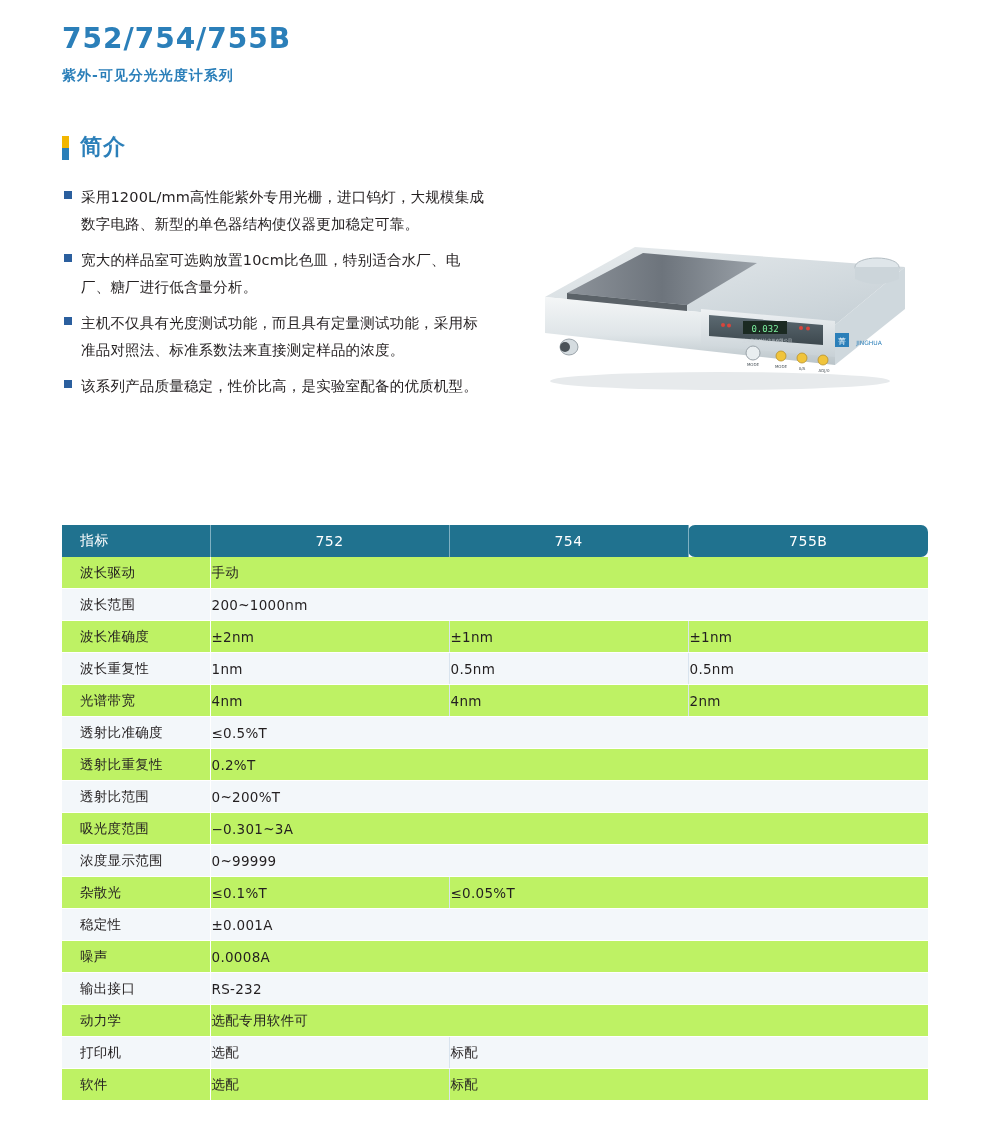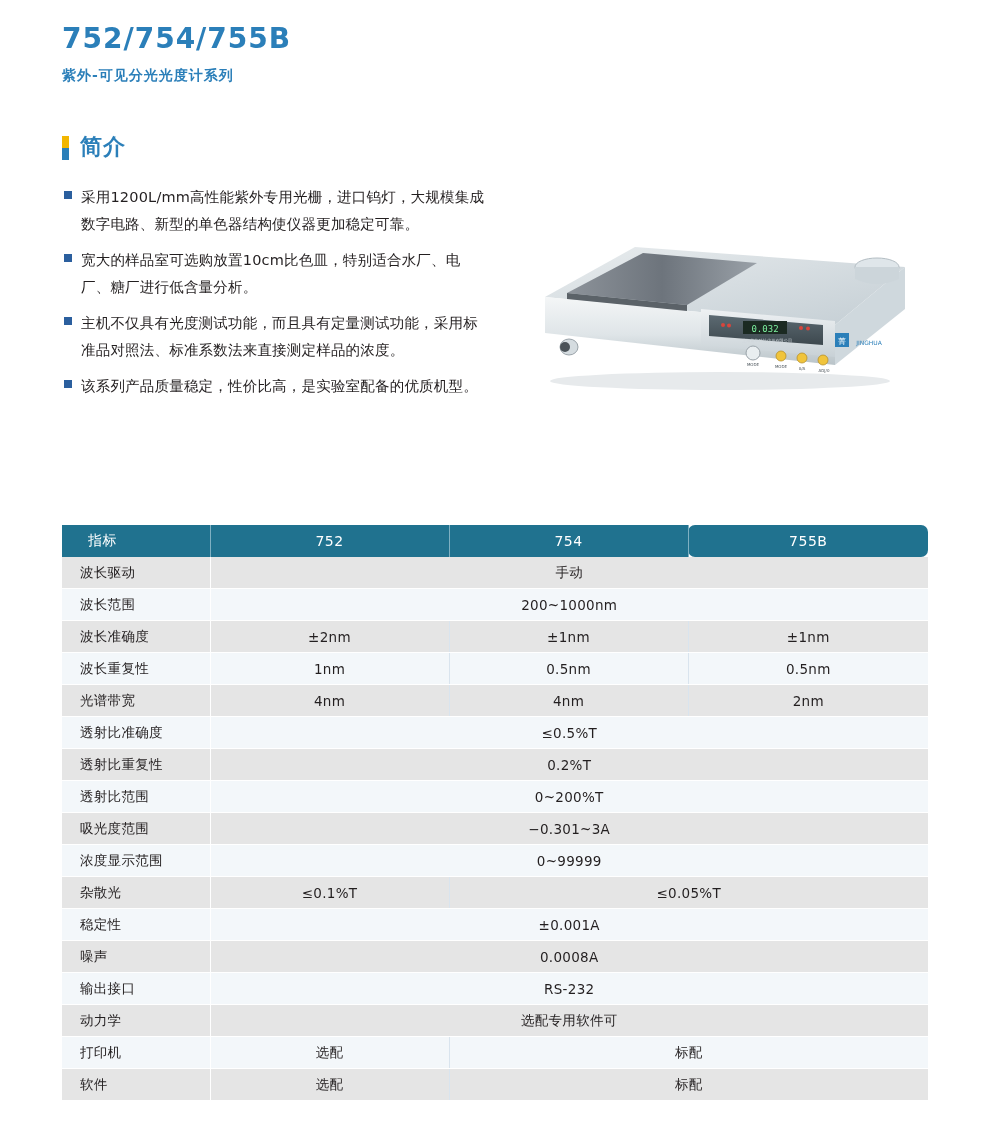--- a/index.html
+++ b/index.html
@@ -123,37 +123,36 @@
     color: #ffffff;
     font-weight: normal;
     height: 30px;
     font-size: 14px;
     letter-spacing: 0.5px;
     border-right: 1px solid #7fb0c2;
   }
   .spec-table thead th:last-child { border-right: none; border-radius: 7px; }
   .spec-table thead th.first {
     text-align: left;
-    padding-left: 26px;
+    padding-left: 18px;
   }
 
   .spec-table td {
     height: 29px;
-    text-align: center;
     border-right: 1px solid #d9e4ee;
     border-bottom: 1px solid #ffffff;
     color: #231f20;
     letter-spacing: 0.3px;
   }
   .spec-table td.label {
     text-align: left;
     padding-left: 18px;
     border-right: 1px solid #ffffff;
   }
-  .spec-table tr.odd td { background: #e5e5e5; }
+  .spec-table tr.odd td { background: #bef264; }
   .spec-table tr.even td { background: #f3f7fa; }
   .spec-table td.nosep { border-right: none; }
   .spec-table tr:last-child td { border-bottom: none; }
 </style>
 </head>
 <body>
 
 <div class="page">
 
   <div class="header">

